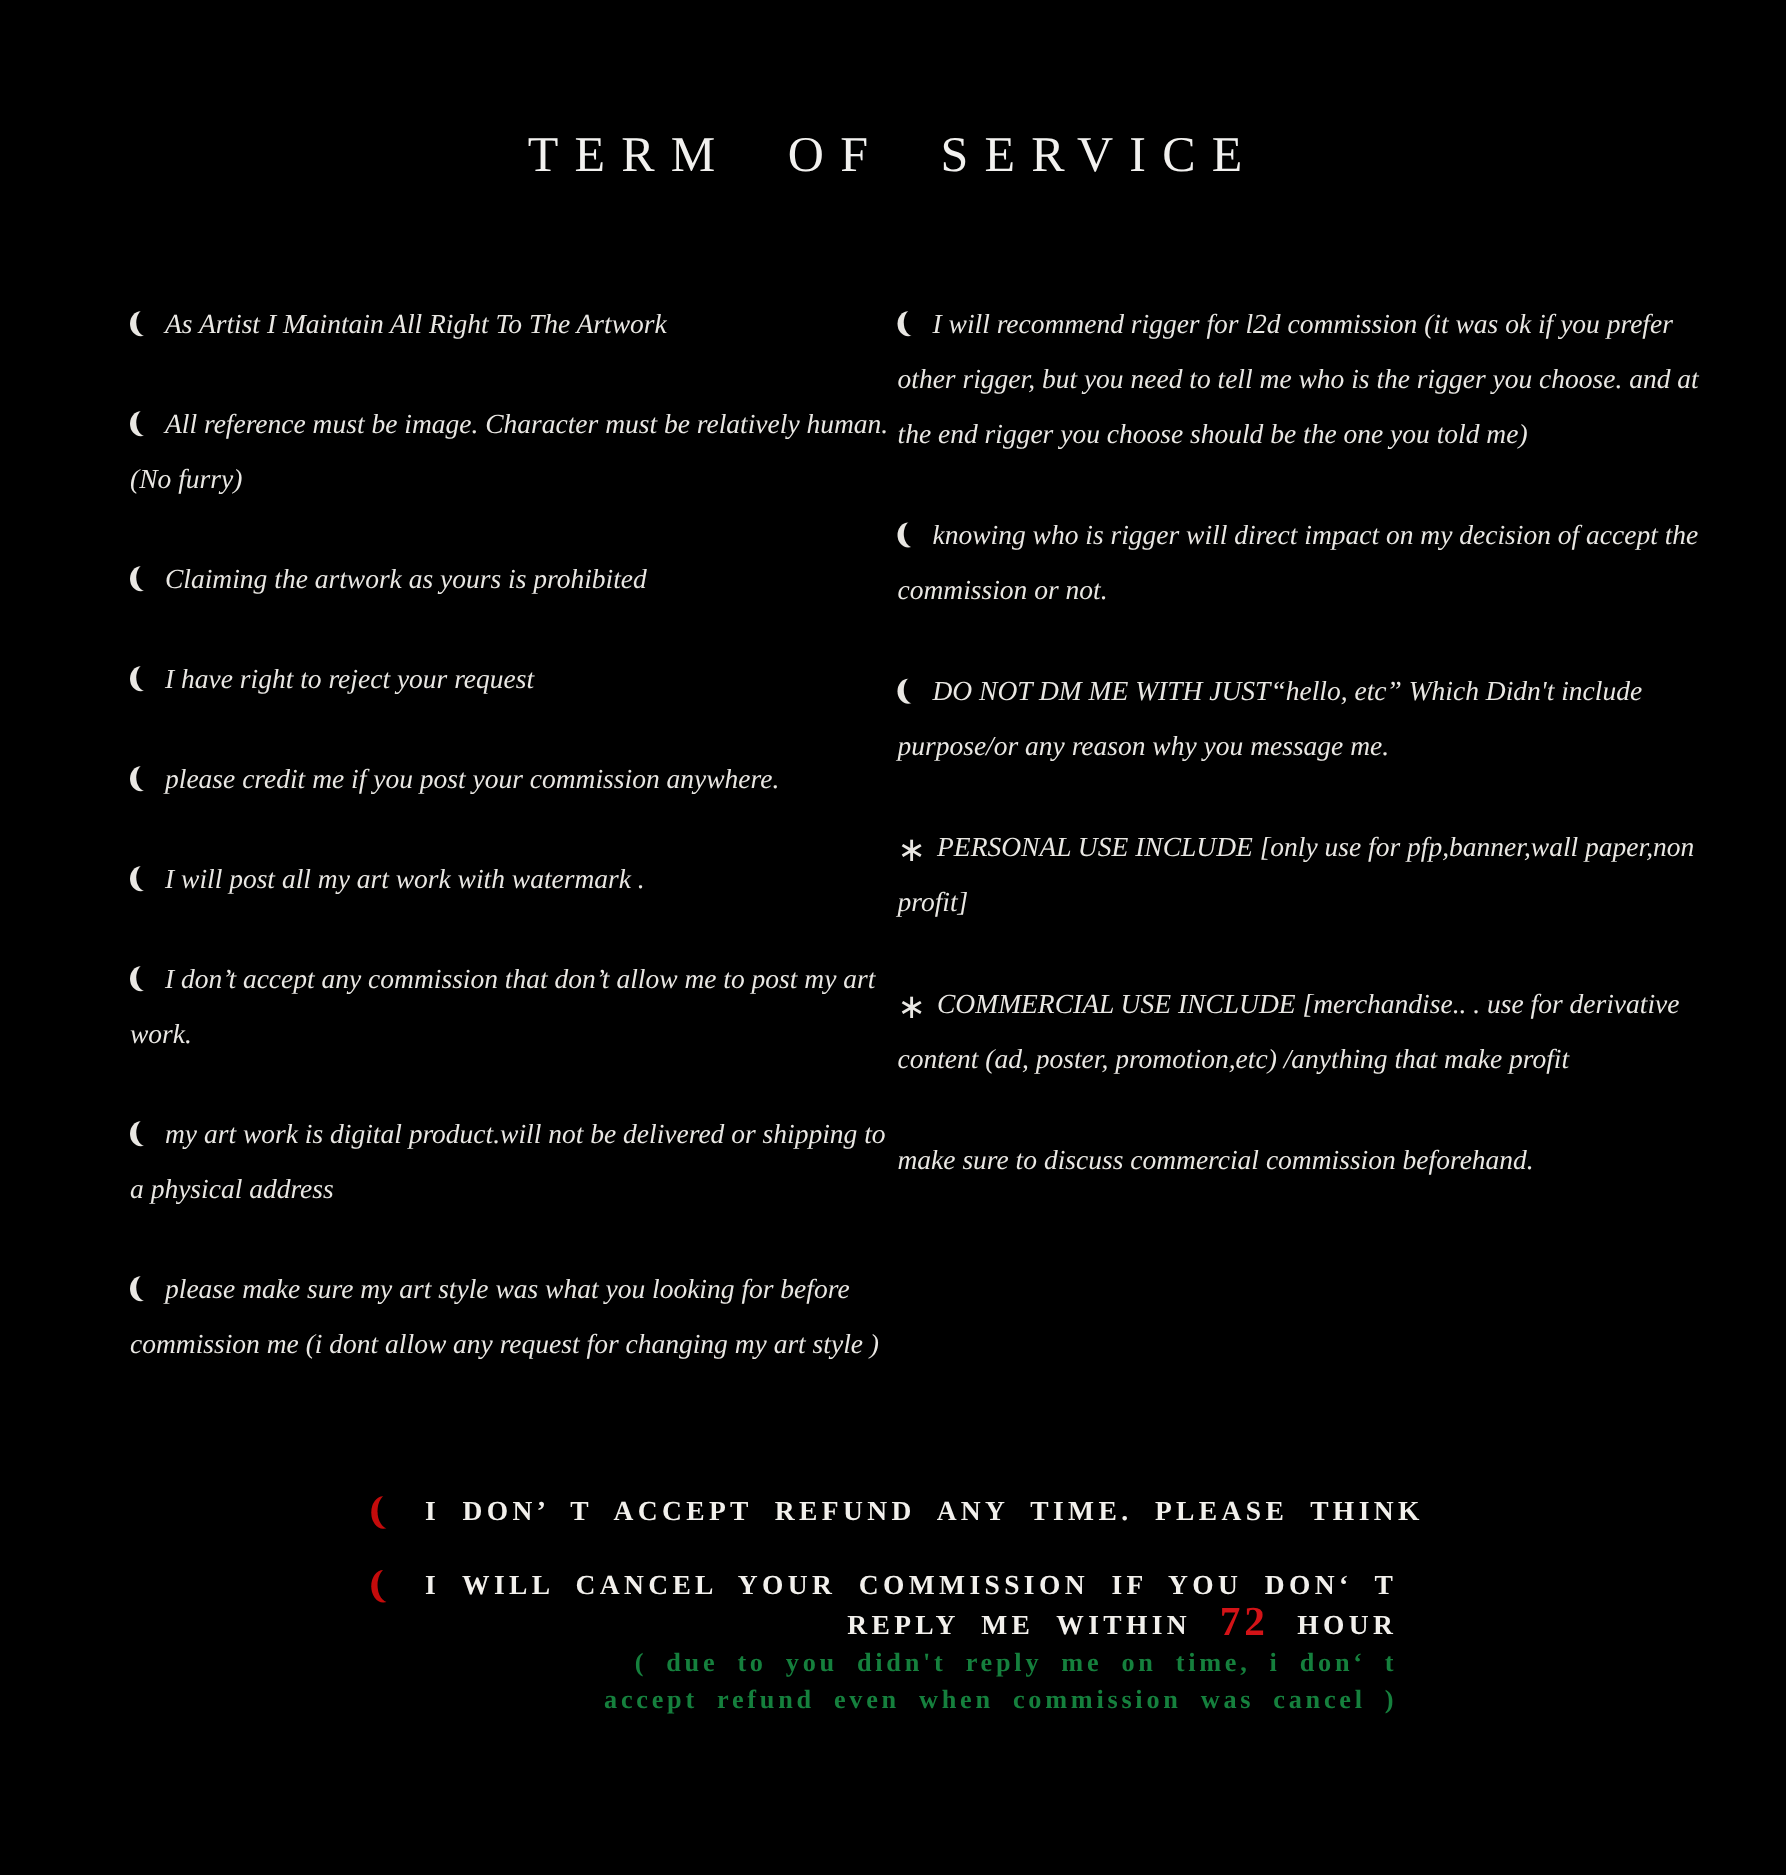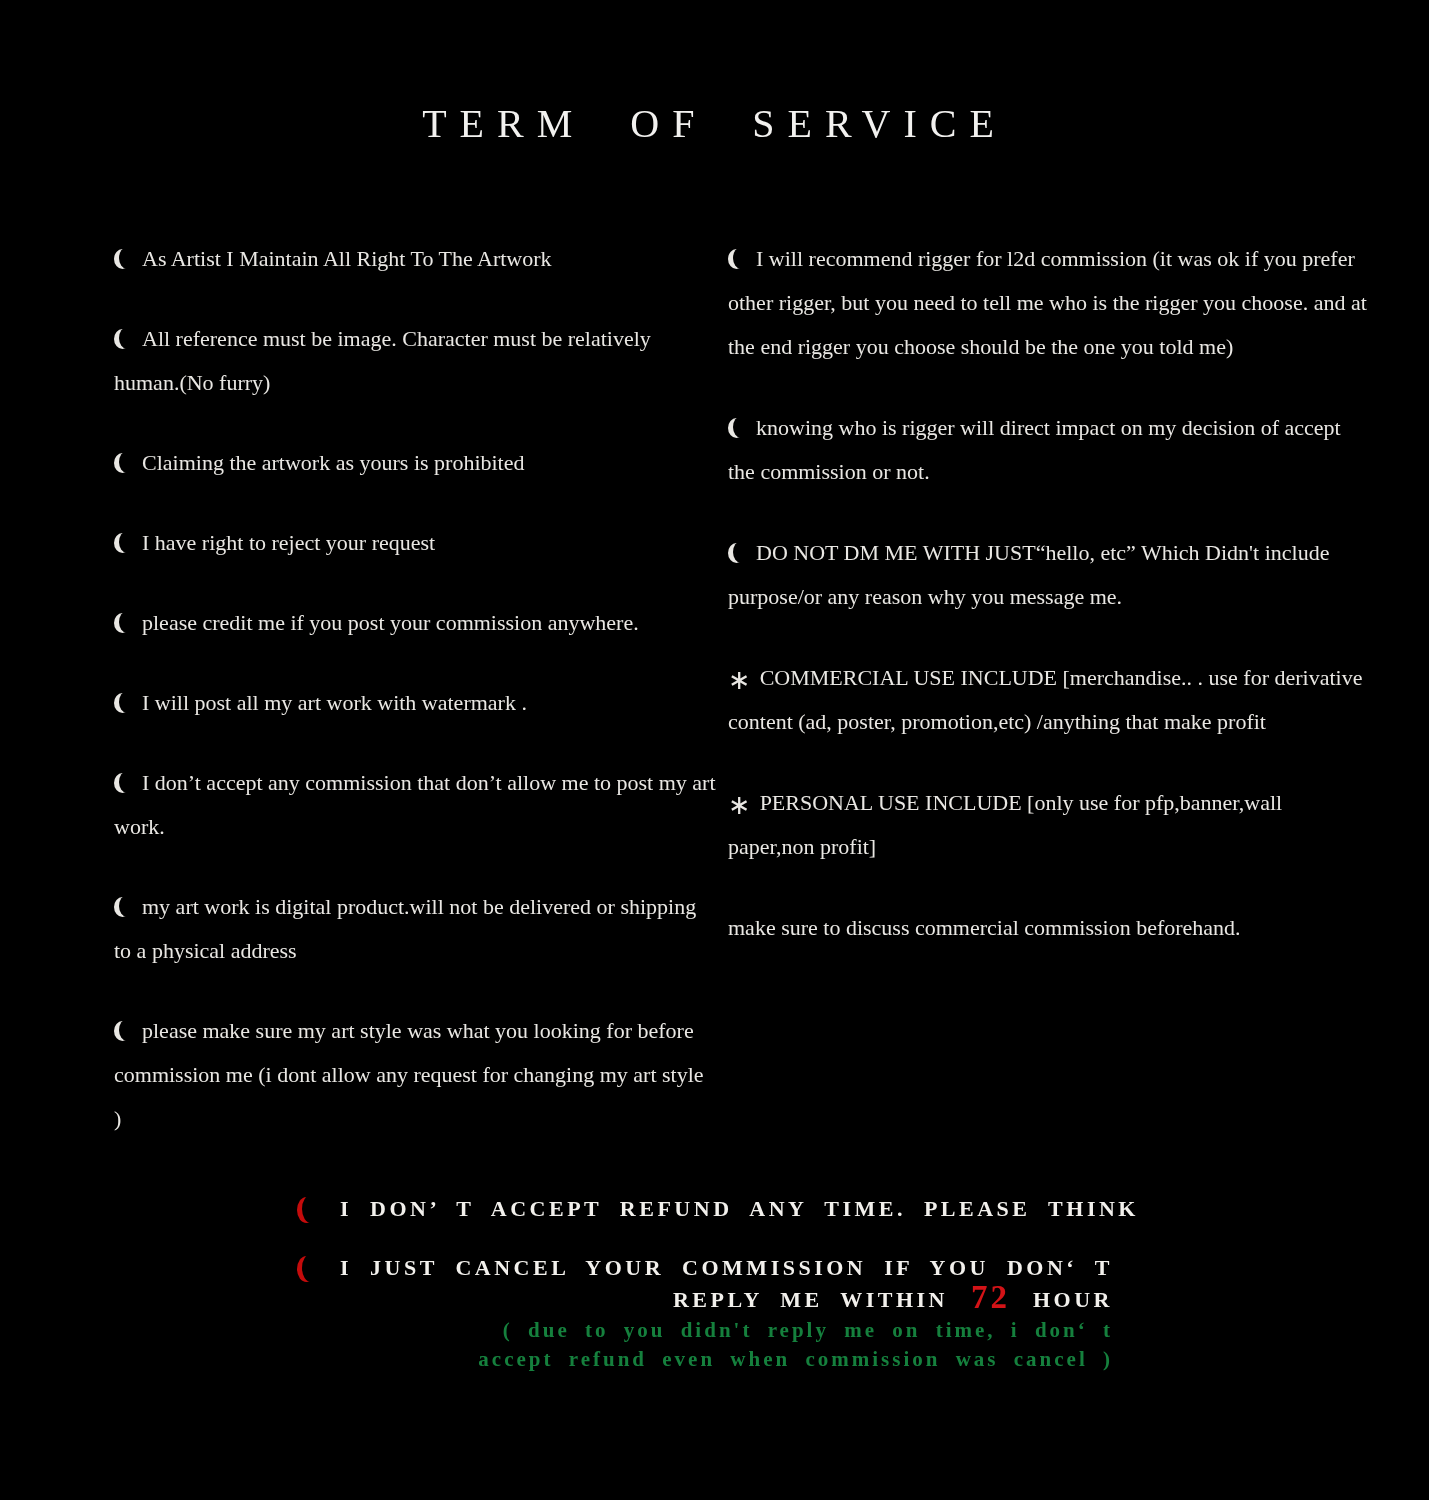--- a/index.html
+++ b/index.html
@@ -14,21 +14,21 @@
   .title{
     position:absolute;top:100px;left:0;width:100%;
     text-align:center;
     font-size:40px;font-weight:normal;
     letter-spacing:13px;word-spacing:22px;
     color:#f2f1ef;margin:0;
   }
   .col{position:absolute;top:237px;font-size:22px;line-height:44px;}
   .col-left{left:104px;width:612px;}
   .col-right{left:718px;width:655px;}
-  .item{margin:0 0 36px 10px;}
+  .item{margin:0 0 36px 0;font-style:italic;}
   .col-right .item{margin-bottom:37px;}
   .gap{margin-top:37px;}
 
   
   .moon{
     display:inline-block;position:relative;
     width:17px;height:20px;margin-right:11px;
     vertical-align:-3px;
   }
   .moon::before{
@@ -81,34 +81,34 @@
   <p class="item"><span class="moon"></span><span>I will post all my art work with watermark .</span></p>
   <p class="item"><span class="moon"></span><span>I don’t accept any commission that don’t allow me to post my art work.</span></p>
   <p class="item"><span class="moon"></span><span>my art work is digital product.will not be delivered or shipping to a physical address</span></p>
   <p class="item"><span class="moon"></span><span>please make sure my art style was what you looking for before commission me  (i dont allow any request for changing my art style ) </span></p>
 </div>
 
 <div class="col col-right">
   <p class="item"><span class="moon"></span><span>I will recommend rigger for l2d commission  (it was ok if you prefer other rigger,  but you need to tell me who is the rigger you choose. and at the end rigger you choose should be the one you told me) </span></p>
   <p class="item"><span class="moon"></span><span>knowing who is rigger will direct impact on my decision of accept the commission or not. </span></p>
   <p class="item"><span class="moon"></span><span>DO NOT DM ME WITH JUST“hello,  etc” Which Didn't include purpose/or any reason why you message me.</span></p>
+  <p class="item gap"><span class="star"></span><span>PERSONAL USE INCLUDE [only use for pfp,banner,wall paper,non profit]</span></p>
   <p class="item"><span class="star"></span><span>COMMERCIAL USE INCLUDE [merchandise.. . use for derivative content  (ad,  poster,  promotion,etc) /anything that make profit</span></p>
-  <p class="item gap"><span class="star"></span><span>PERSONAL USE INCLUDE [only use for pfp,banner,wall paper,non profit]</span></p>
   <p class="item"><span>make sure to discuss commercial commission beforehand.</span></p>
 </div>
 
 <div class="footer">
   <div class="note">
     <span class="moon"></span>
     <div class="note-text">
       <div class="note-line">I DON’ T ACCEPT REFUND ANY TIME. PLEASE THINK</div>
     </div>
   </div>
   <div class="note">
     <span class="moon"></span>
     <div class="note-text">
-      <div class="note-line">I JUST CANCEL YOUR COMMISSION IF YOU DON‘ T</div>
+      <div class="note-line">I WILL CANCEL YOUR COMMISSION IF YOU DON‘ T</div>
       <div class="note-line"><span>REPLY ME WITHIN </span><span class="red-num">72</span><span> HOUR</span></div>
       <div class="sub"> ( due to you didn't reply me on time, i don‘ t</div>
       <div class="sub">accept refund even when commission was cancel ) </div>
     </div>
   </div>
 </div>
 
 </body></html>

